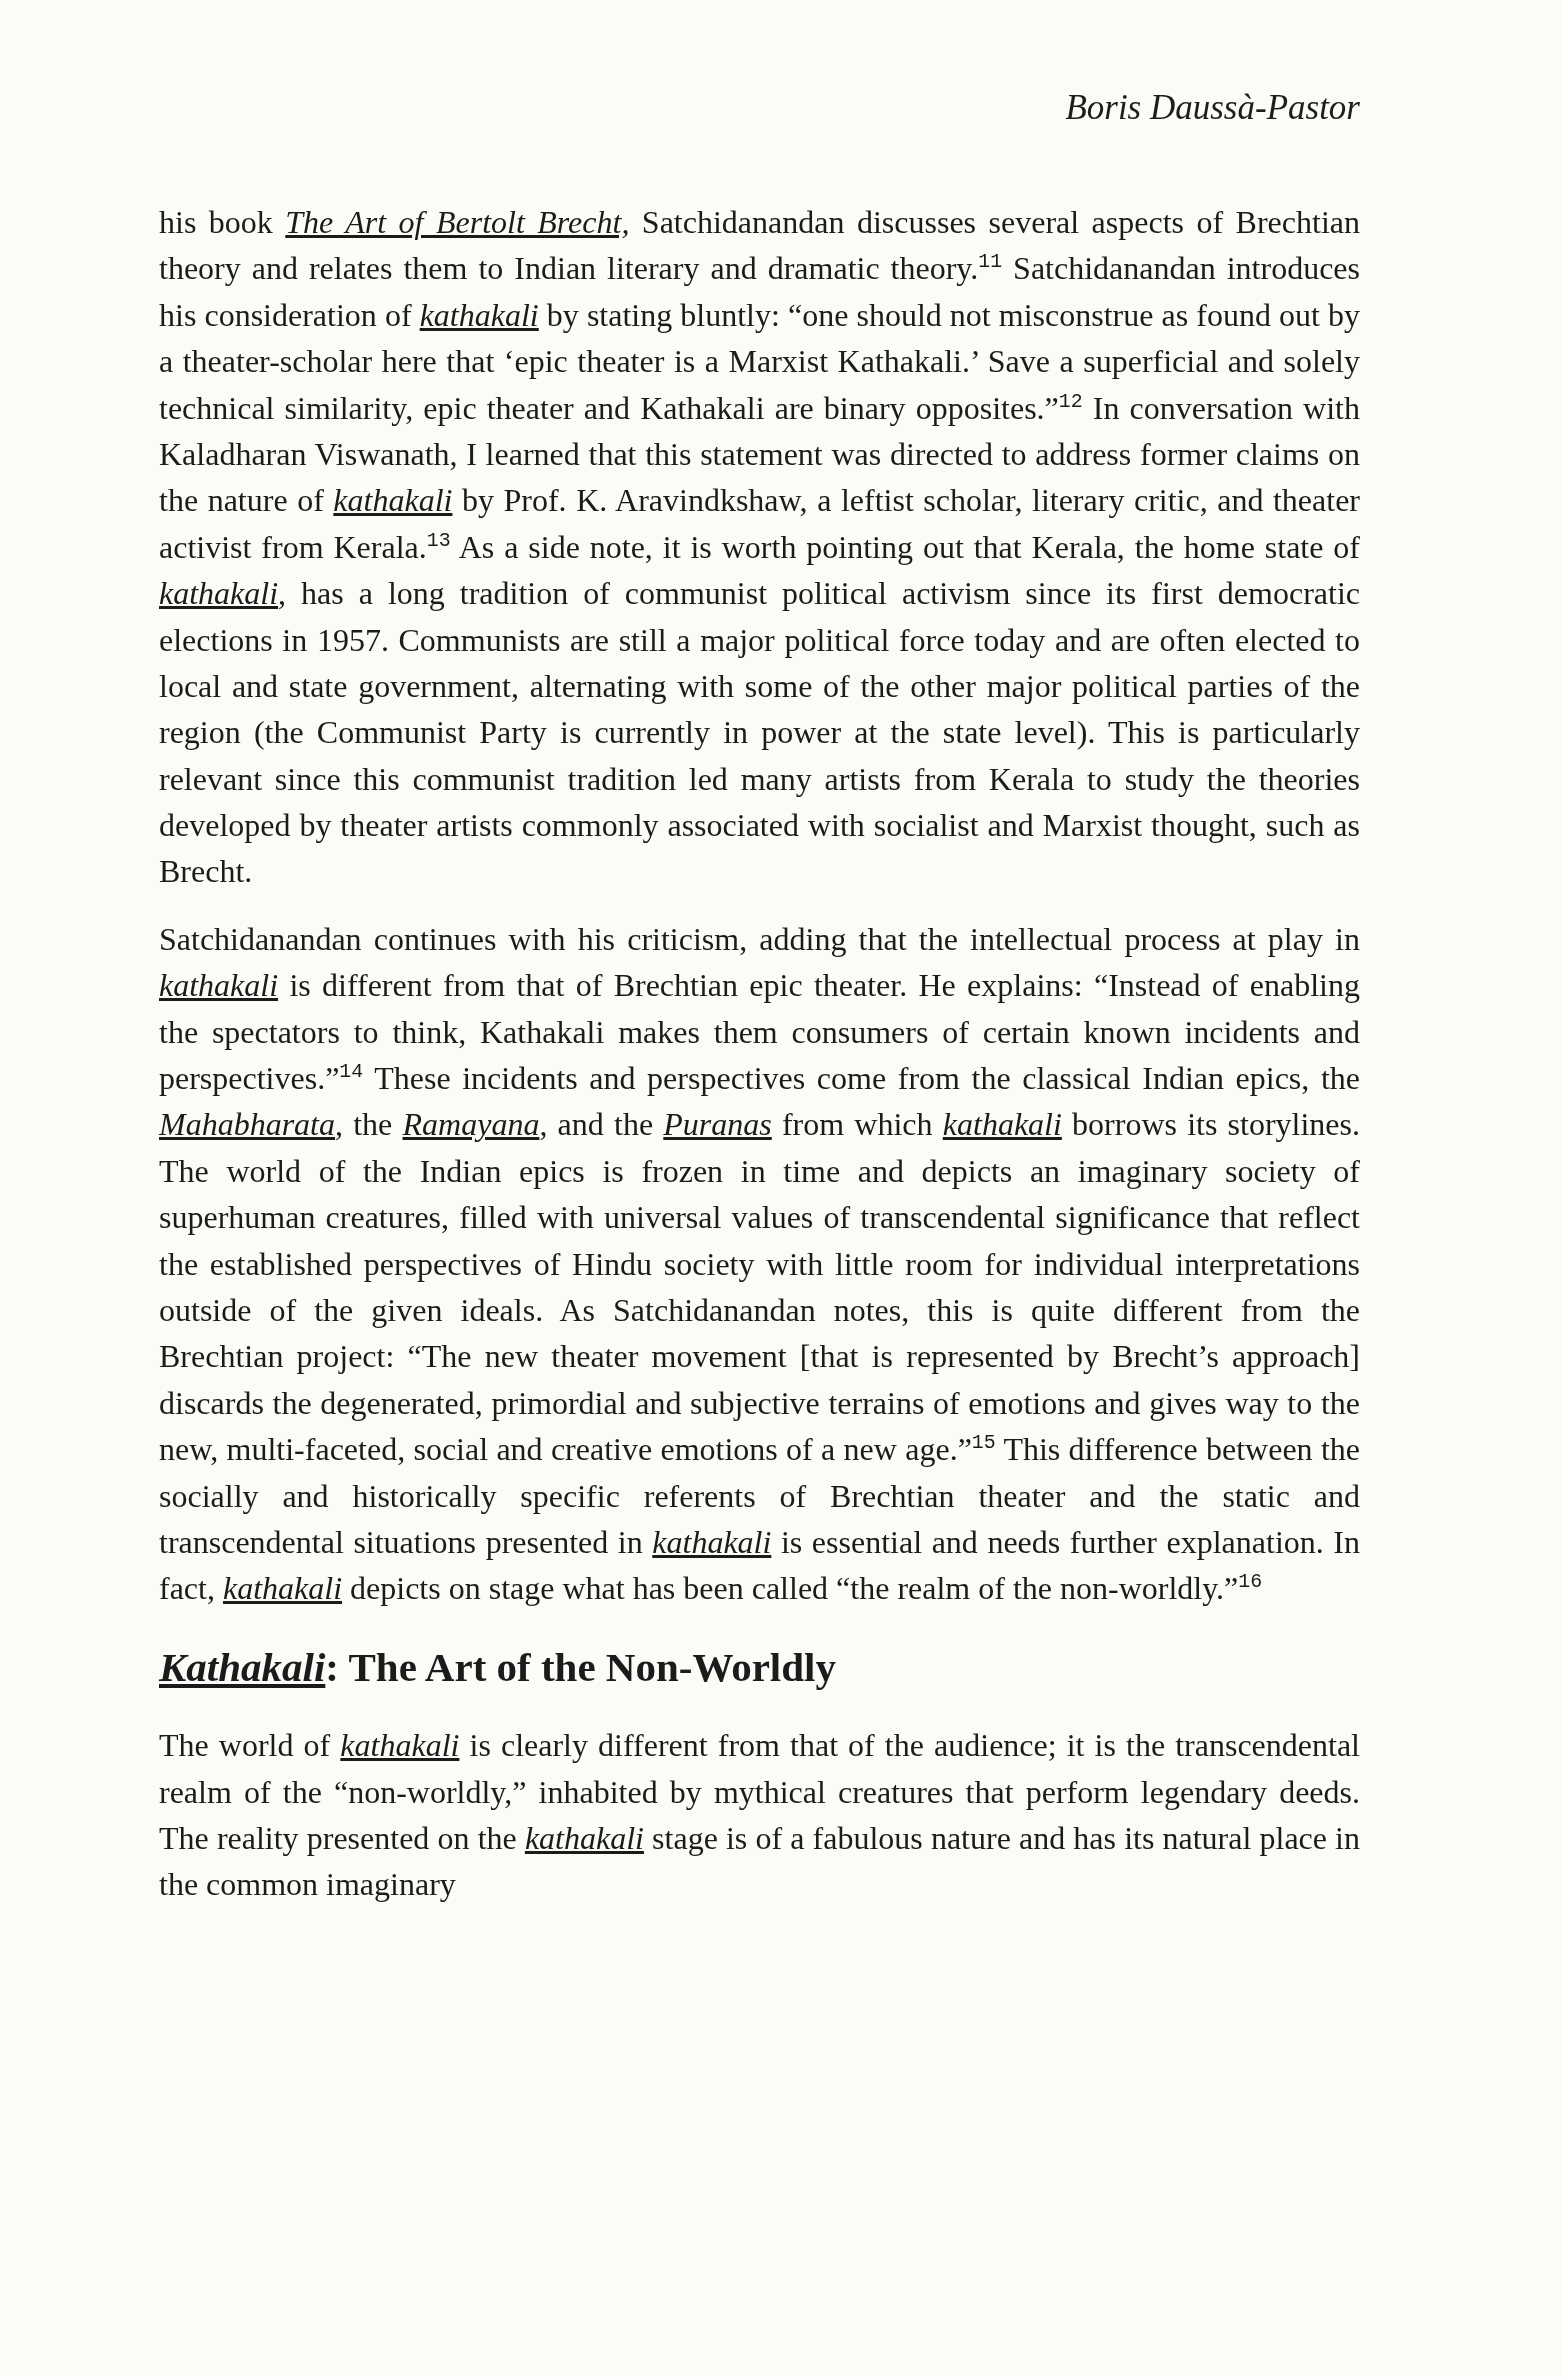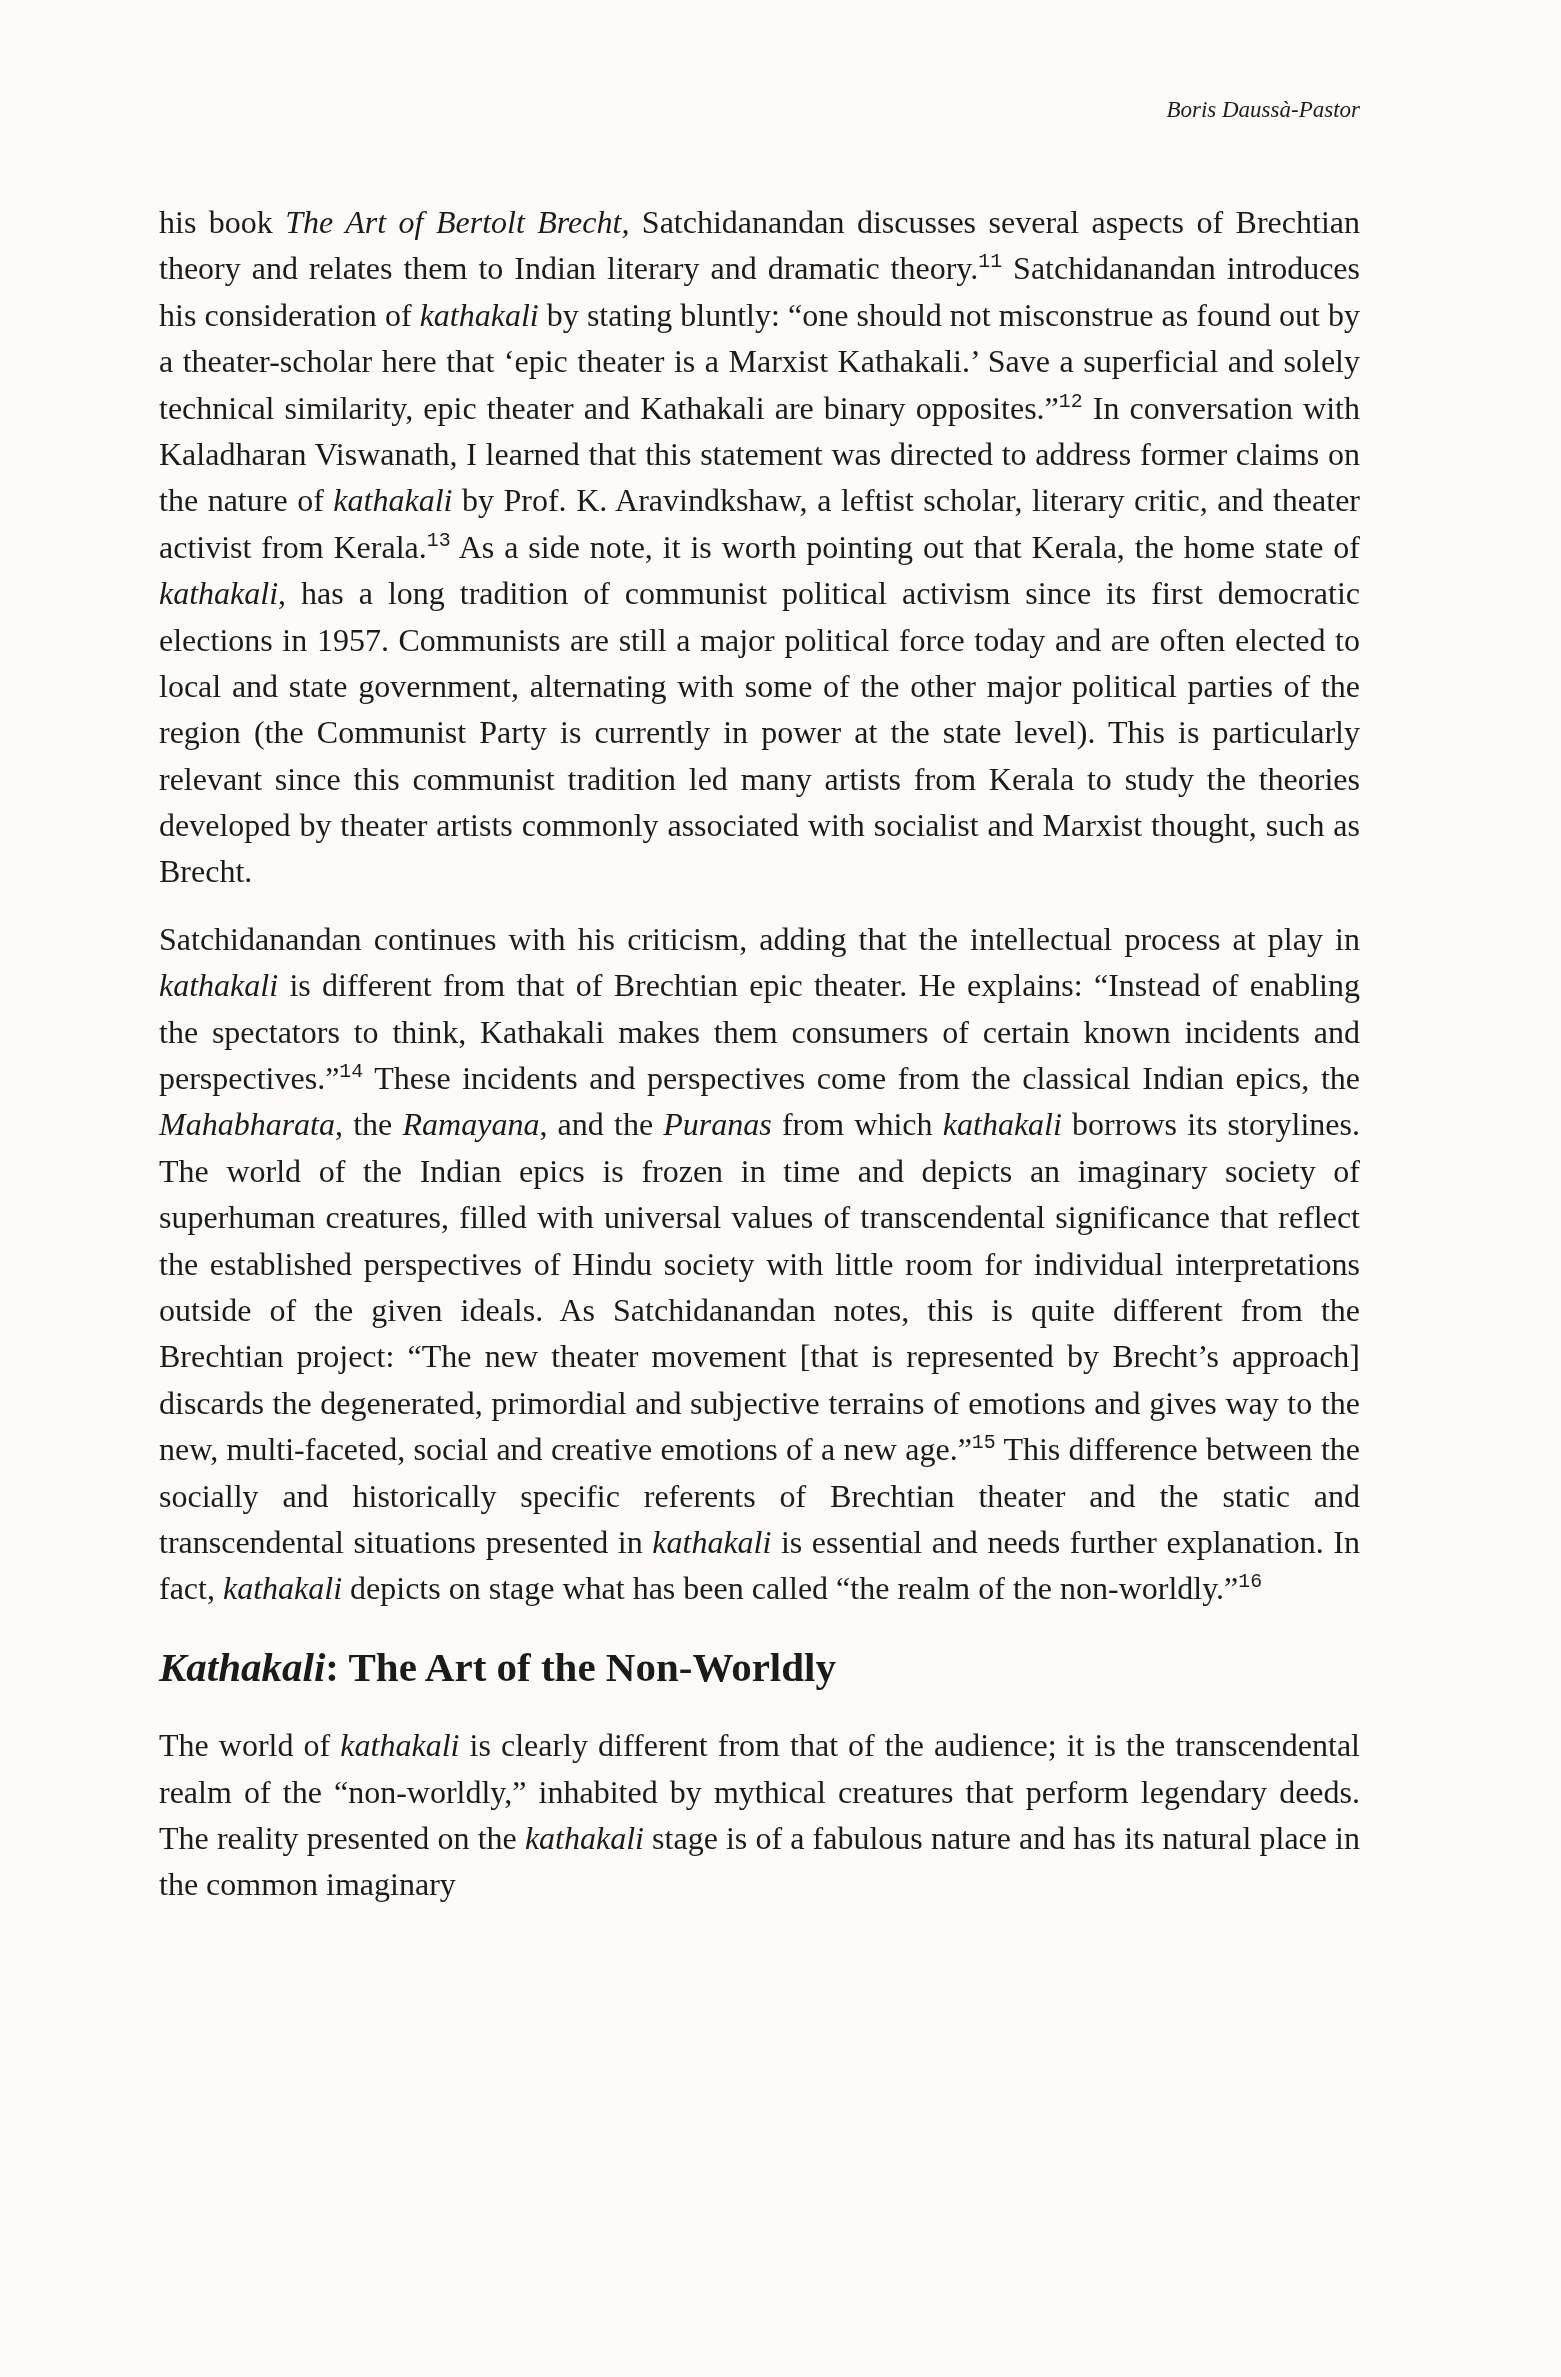--- a/index.html
+++ b/index.html
@@ -12,24 +12,24 @@
     width: 1562px;
     height: 2534px;
     margin: 0 auto;
     background: #fcfbf7;
     color: #1b1b1b;
     font-family: "Liberation Serif", "DejaVu Serif", serif;
     overflow: hidden;
   }
   .running-head {
     position: absolute;
-    top: 96px;
+    top: 87px;
     right: 202px;
     font-style: italic;
-    font-size: 23px;
+    font-size: 35px;
     line-height: 1.2;
     color: #1d1d1d;
   }
   .content {
     position: absolute;
     top: 199px;
     left: 159px;
     width: 1201px;
     font-size: 32px;
     line-height: 1.45;
@@ -40,21 +40,21 @@
     padding: 0;
   }
   .content h2.heading {
     font-size: 41px;
     font-weight: bold;
     margin: 29.5px 0 27.6px 0;
     padding: 0;
     text-align: left;
     line-height: 1.3;
   }
-  .i { font-style: italic; }
+  .i { font-style: italic; text-decoration: underline; }
   .b { font-weight: bold; }
   .sup {
     vertical-align: super;
     font-size: 0.62em;
     line-height: 0;
     font-family: Liberation Mono, monospace;
   }
 </style>
 </head>
 <body>

